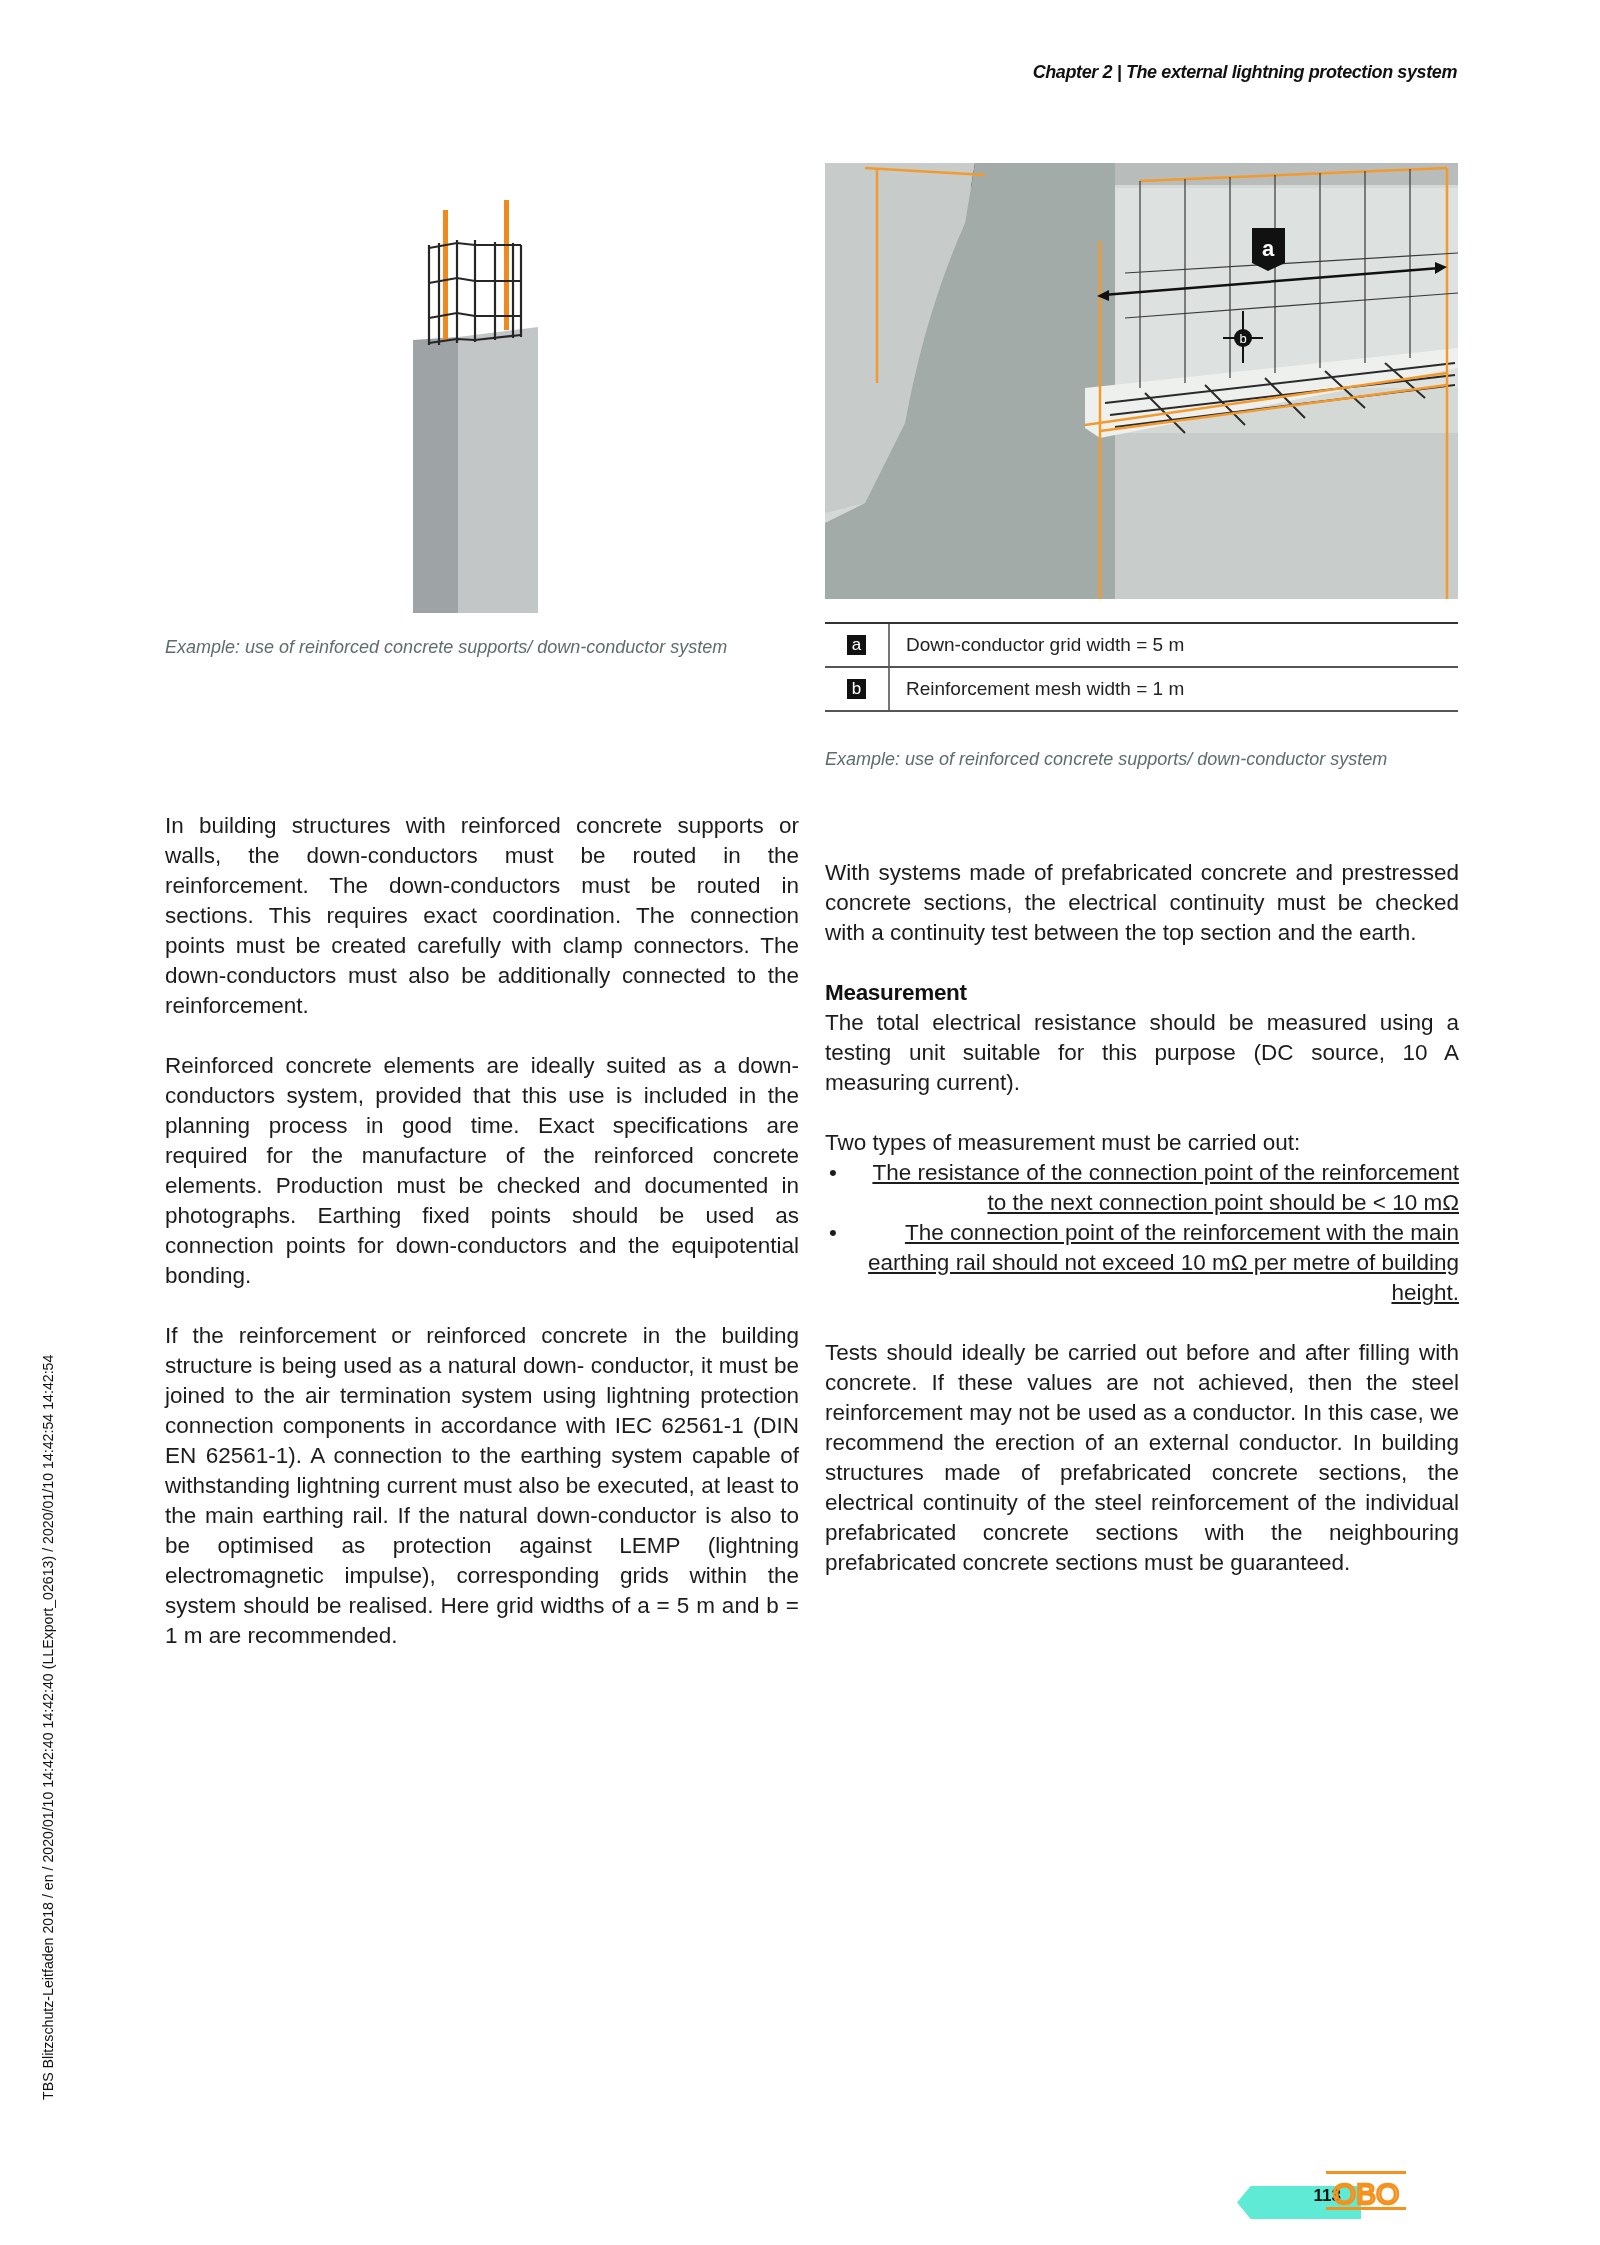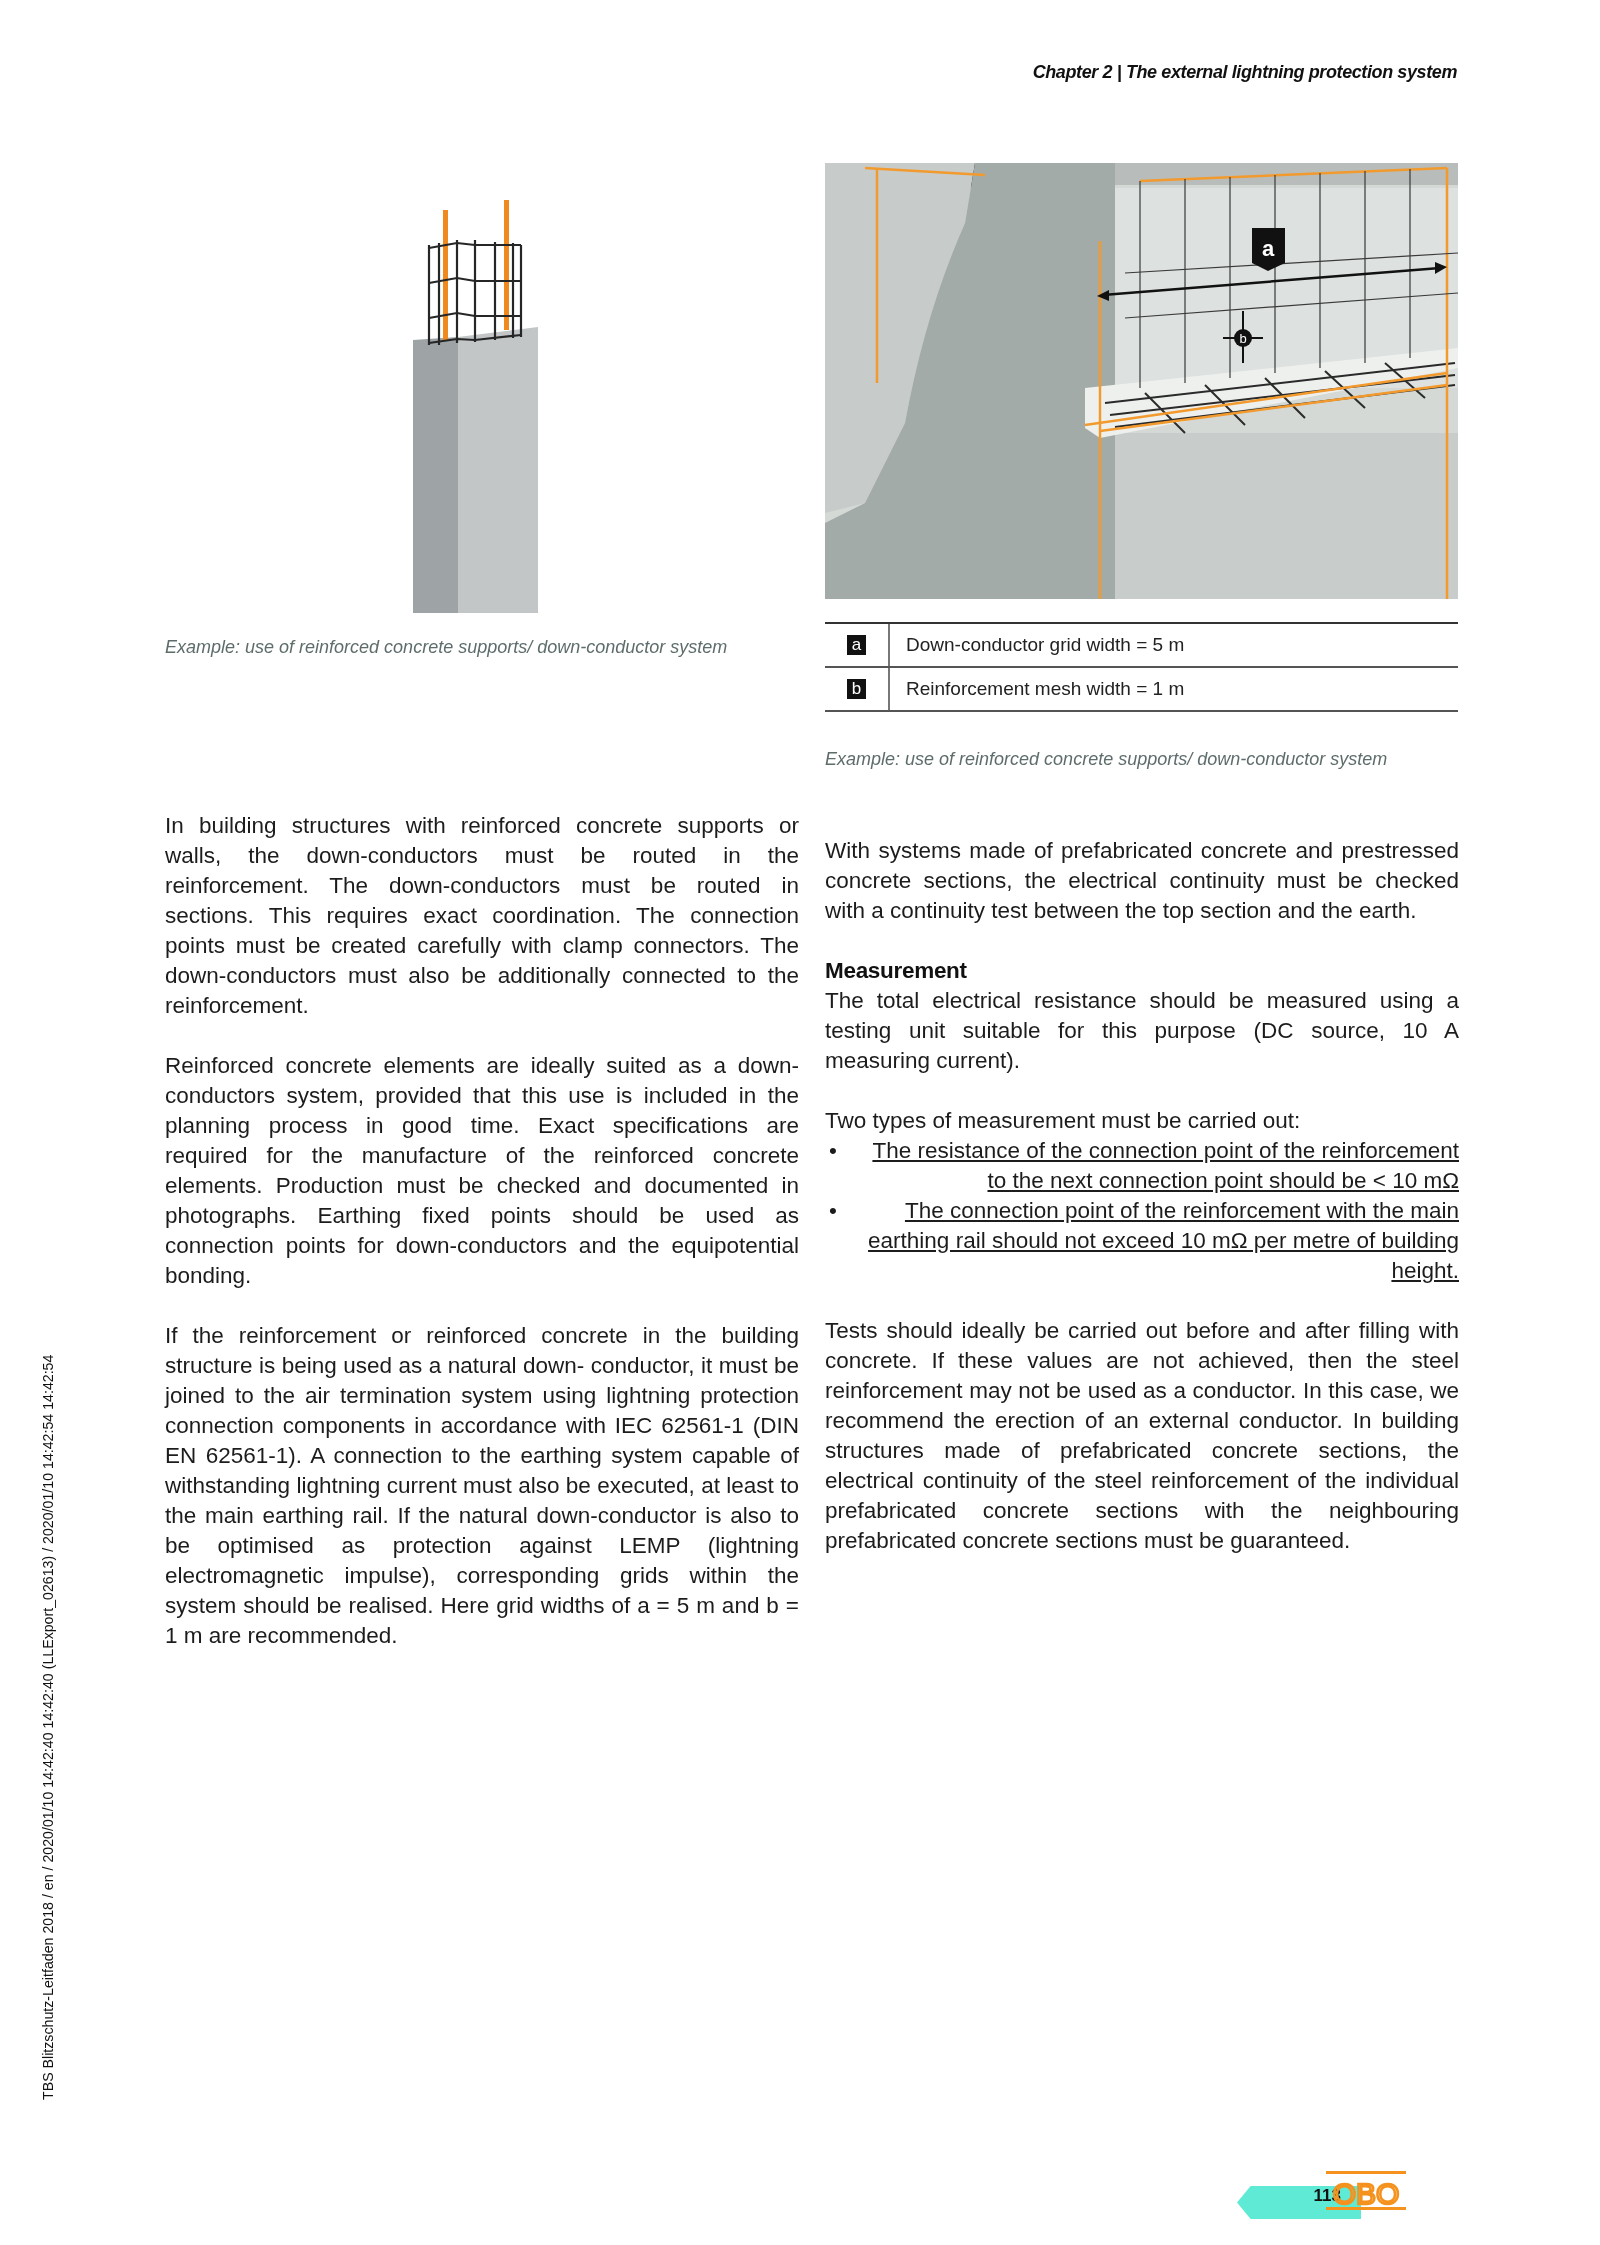--- a/index.html
+++ b/index.html
@@ -33,21 +33,21 @@
   .legend-key { width: 65px; height: 100%; border-right: 2px solid #777; display: flex; align-items: center; justify-content: center; }
   .legend-badge { width: 19px; height: 20px; background: #111; color: #fff; font-size: 17px; line-height: 20px; text-align: center; }
   .legend-text { padding-left: 16px; font-size: 19px; color: #222; text-align: right; }
 
   
   .col { position: absolute; width: 634px; font-size: 22.5px; line-height: 30px; text-align: justify; color: #1c1c1c; }
   .col p { margin-bottom: 30px; }
   .col p.tight { margin-bottom: 0; }
   .col h3 { font-size: 22.5px; font-weight: bold; line-height: 30px; color: #111; letter-spacing: -0.3px; }
   .col-left { left: 165px; top: 811px; }
-  .col-right { left: 825px; top: 836px; }
+  .col-right { left: 825px; top: 858px; }
 
   .bullets { list-style: none; margin-bottom: 30px; text-align: right; text-decoration: underline; }
   .bullets li { position: relative; padding-left: 30px; }
   .bullets li::before { content: "\2022"; position: absolute; left: 4px; top: 0; }
 
   .side-note {
     position: absolute; left: 40px; top: 2100px; transform-origin: left top;
     transform: rotate(-90deg); white-space: nowrap; font-size: 14.2px; color: #111;
     width: 820px;
   }

